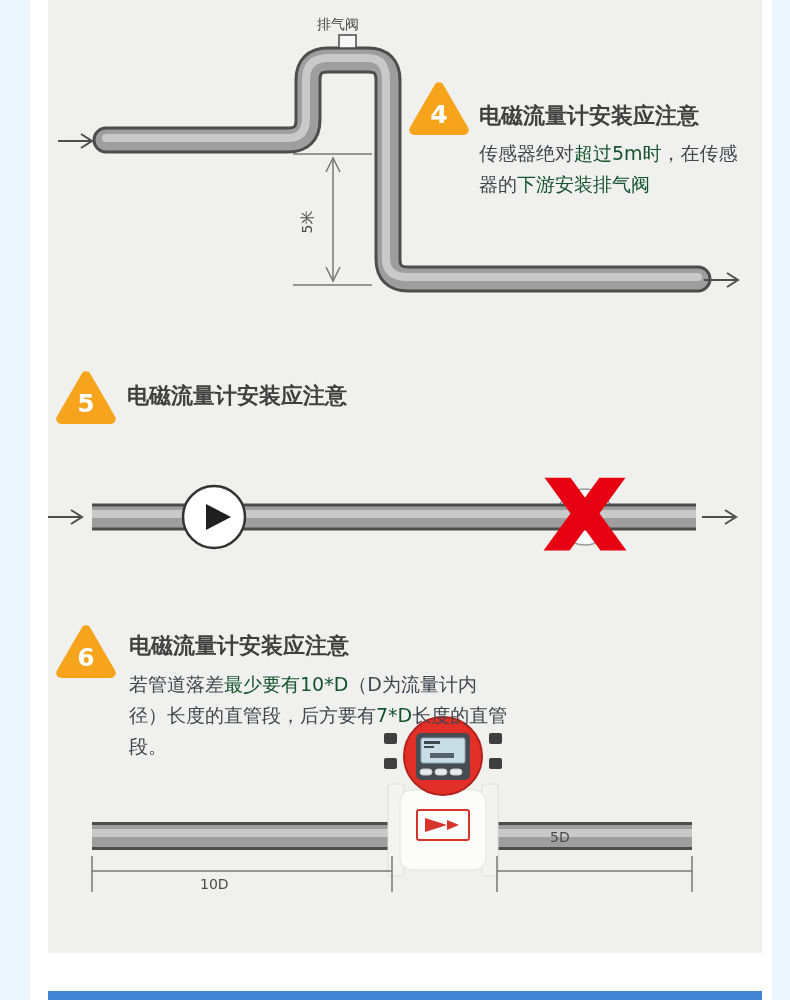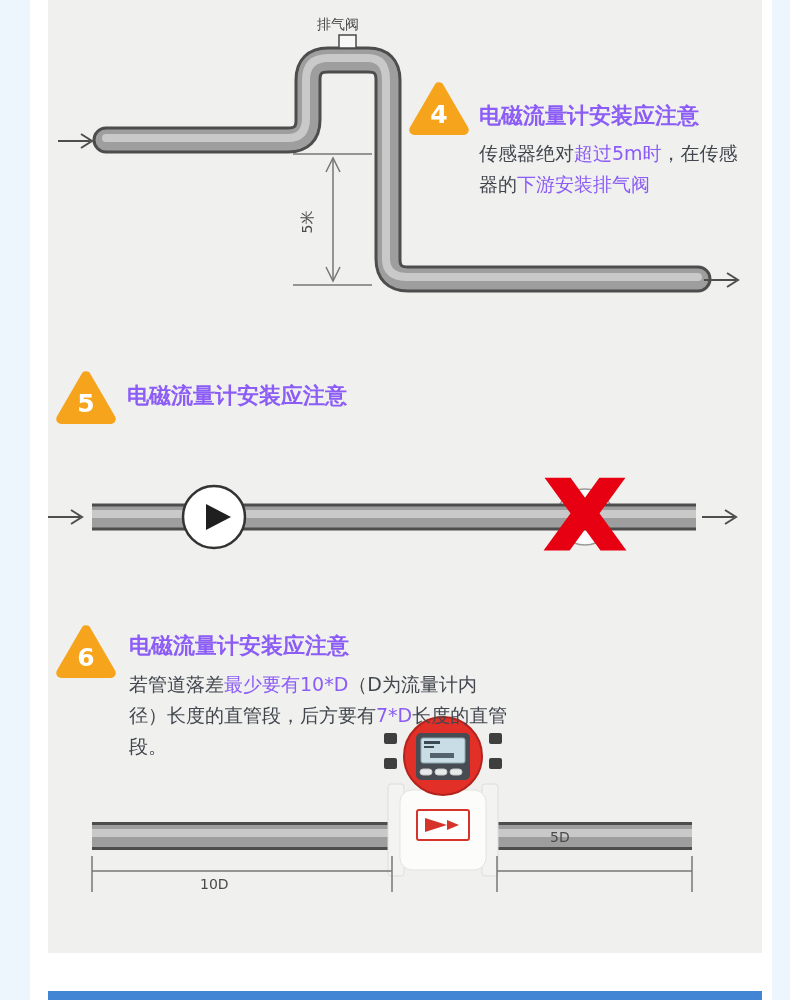--- a/index.html
+++ b/index.html
@@ -7,23 +7,23 @@
   .page{position:relative;width:790px;height:1000px;background:#ffffff;overflow:hidden;}
   .edge{position:absolute;top:0;height:1000px;background:#edf6fc;}
   .edge.left{left:0;width:30px;}
   .edge.right{left:772px;width:18px;}
   .bg-gray{position:absolute;left:48px;top:0;width:714px;height:953px;background:#f0f0ee;}
   .diagrams{position:absolute;left:0;top:0;}
   .tri{position:absolute;width:62px;height:60px;}
   .tri svg{position:absolute;inset:0;width:100%;height:100%;}
   .tri-num{position:absolute;inset:0;display:flex;align-items:center;justify-content:center;
     padding-top:14px;color:#ffffff;font-size:25px;font-weight:bold;}
-  .sec-title{position:absolute;font-size:22px;line-height:30px;font-weight:bold;color:#8b5cf6;white-space:nowrap;}
+  .sec-title{position:absolute;font-size:22px;line-height:30px;font-weight:bold;color:#404040;white-space:nowrap;}
   .sec-body{position:absolute;font-size:19px;line-height:31px;color:#42474f;}
-  .sec-body .hl{color:#8b5cf6;}
+  .sec-body .hl{color:#14532d;}
   .diagram-label{position:absolute;font-size:14px;color:#4a4a4a;}
   .rot{display:flex;align-items:center;justify-content:center;transform:rotate(-90deg);}
   .red-x{position:absolute;left:537px;top:466px;width:96px;height:100px;display:flex;align-items:center;justify-content:center;
     font-size:92px;font-weight:bold;color:#e60011;-webkit-text-stroke:5px #e60011;transform:scaleX(1.08);}
   .bottom-bar{position:absolute;left:48px;top:991px;width:714px;height:9px;background:#4285d4;}
 </style>
 </head>
 <body>
 
 <div class="page">

